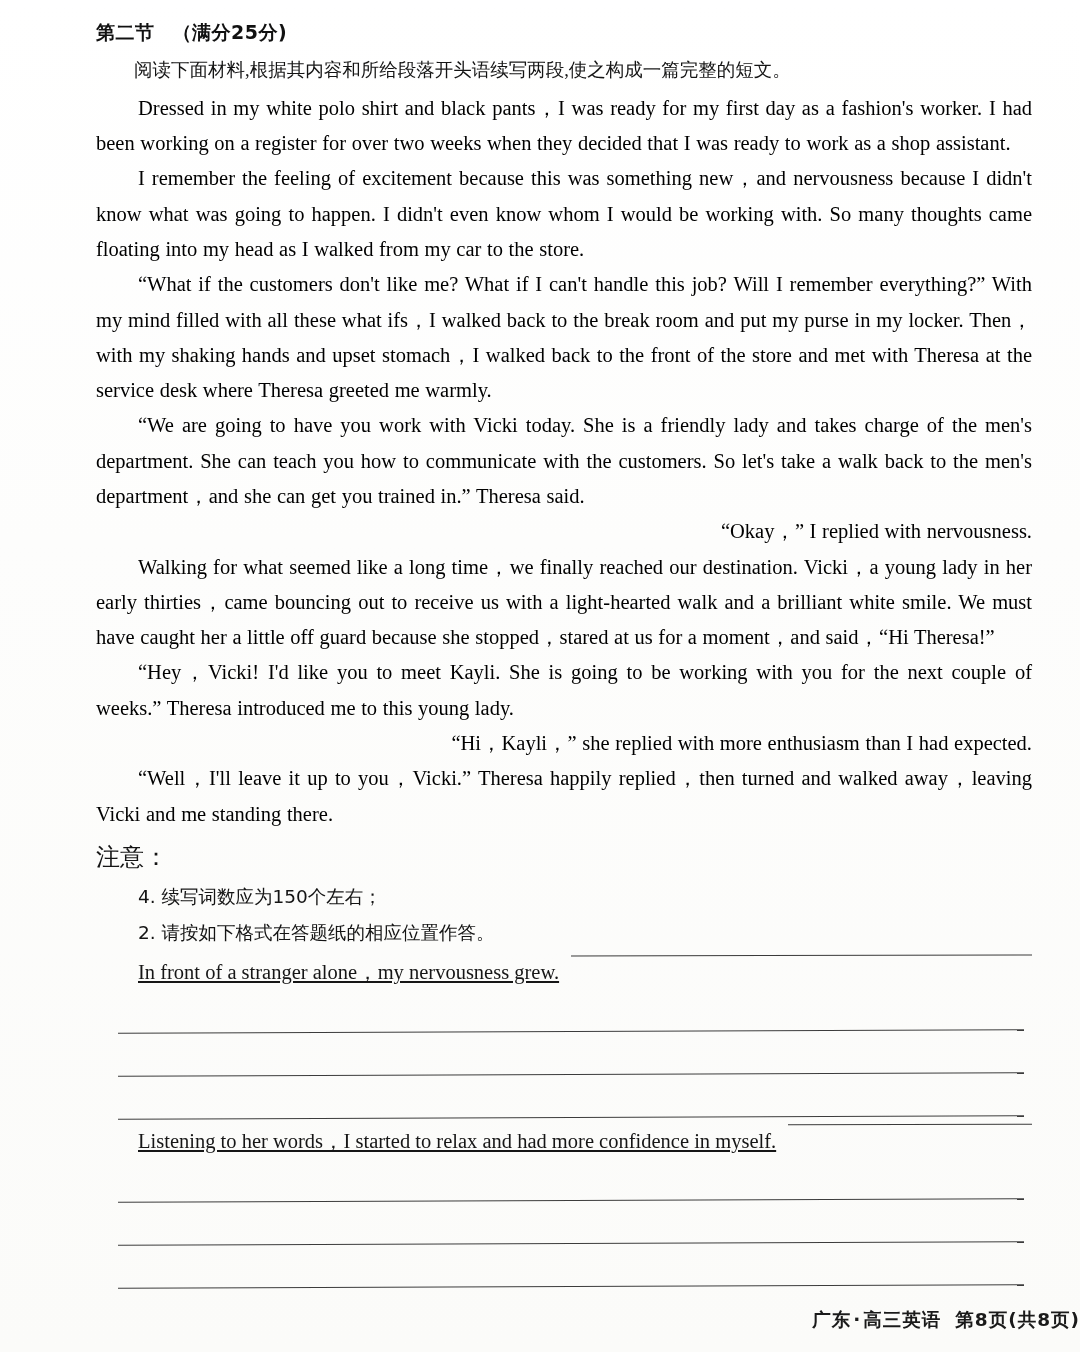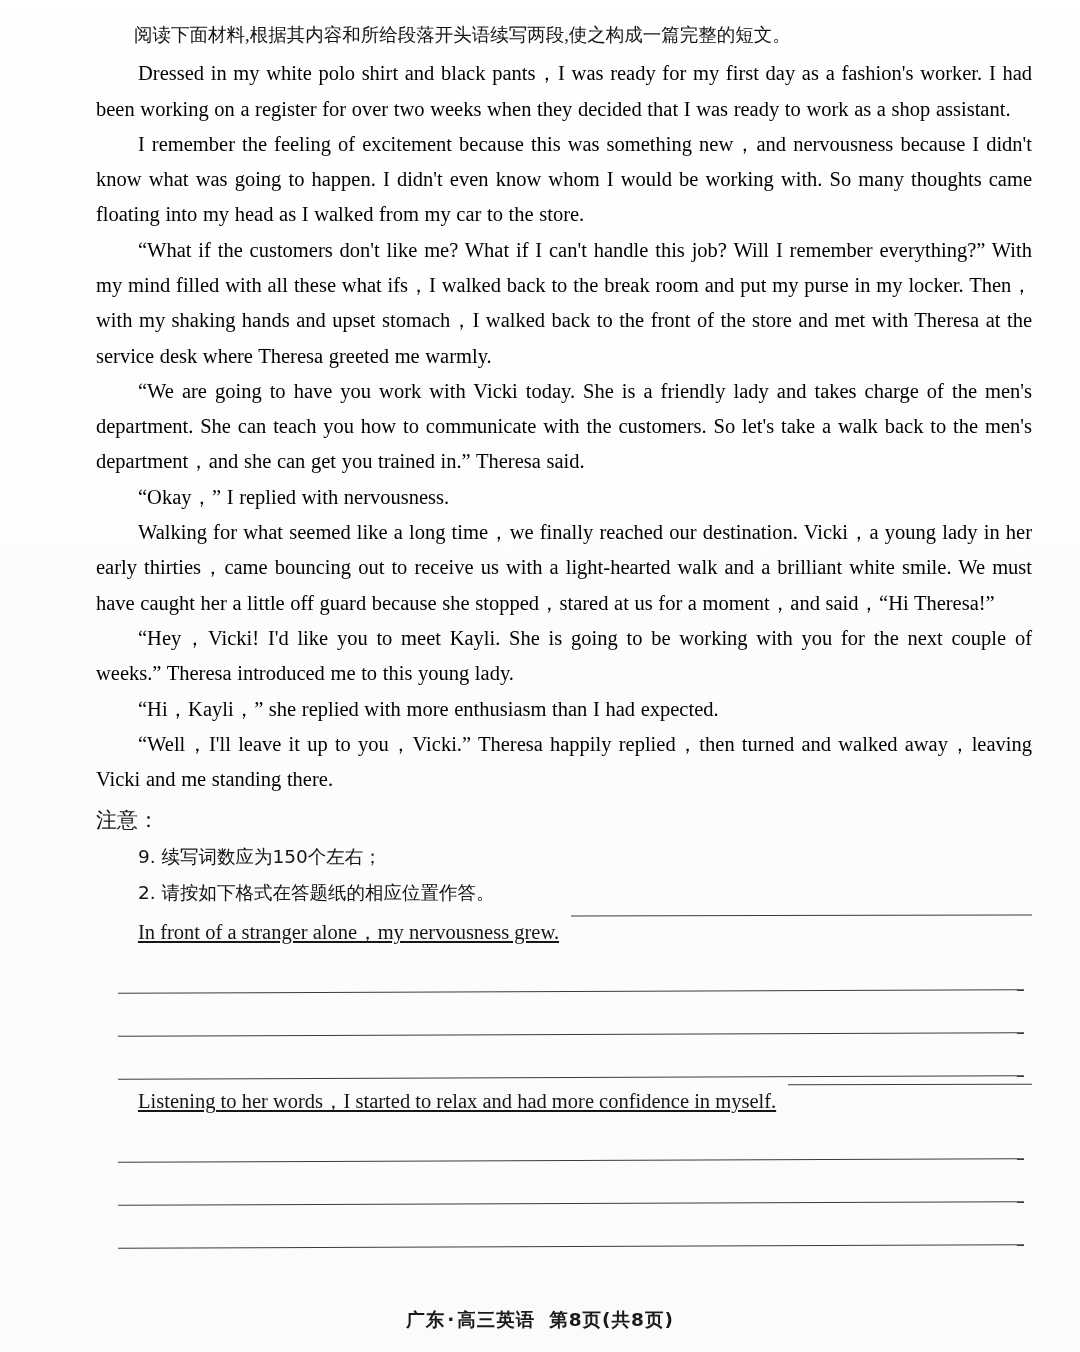--- a/index.html
+++ b/index.html
@@ -58,26 +58,26 @@
     font-size: 20.5px;
     line-height: 35.3px;
     margin: 0;
     text-indent: 42px;
     text-align: justify;
     text-justify: inter-word;
     word-spacing: 0.5px;
     color: #000000;
   }
   p.body-para.short {
-    text-align: left;
+    text-align: right;
   }
 
   .notice-head {
-    font-family: Liberation Sans, sans-serif;
-    font-size: 21px;
+    font-family: Liberation Serif, serif;
+    font-size: 24px;
     line-height: 1.8;
     margin: 4px 0 0 0;
     color: #141414;
   }
   .notice-item {
     font-family: "DejaVu Sans", "Liberation Sans", sans-serif;
     font-size: 18.5px;
     line-height: 1.95;
     margin: 0;
     text-indent: 42px;
@@ -125,52 +125,55 @@
     bottom: 6px;
     border-bottom: 1.4px solid #3c3c3c;
     transform: rotate(-0.22deg);
   }
 
   .footer {
     position: absolute;
     left: 0;
     right: 0;
     bottom: 20px;
-    text-align: center;
+    text-align: right;
     font-family: "DejaVu Sans", "Liberation Sans", sans-serif;
     font-size: 18.5px;
     font-weight: bold;
     letter-spacing: 1px;
     color: #1a1a1a;
   }
   .footer .sep { margin: 0 2px; }
   .footer .page-no { margin-left: 14px; font-weight: bold; }
 </style>
 </head>
 <body>
 
 <div class="page"></div>
 
 <div class="content">
 
+  <div class="section-head">
+    <span>第二节</span><span class="score">（满分25分)</span>
+  </div>
 
   <p class="cn-instruction">阅读下面材料,根据其内容和所给段落开头语续写两段,使之构成一篇完整的短文。</p>
 
   <p class="body-para">Dressed in my white polo shirt and black pants，I was ready for my first day as a fashion's worker. I had been working on a register for over two weeks when they decided that I was ready to work as a shop assistant.</p>
   <p class="body-para">I remember the feeling of excitement because this was something new，and nervousness because I didn't know what was going to happen. I didn't even know whom I would be working with. So many thoughts came floating into my head as I walked from my car to the store.</p>
   <p class="body-para">“What if the customers don't like me? What if I can't handle this job? Will I remember everything?” With my mind filled with all these what ifs，I walked back to the break room and put my purse in my locker. Then，with my shaking hands and upset stomach，I walked back to the front of the store and met with Theresa at the service desk where Theresa greeted me warmly.</p>
   <p class="body-para">“We are going to have you work with Vicki today. She is a friendly lady and takes charge of the men's department. She can teach you how to communicate with the customers. So let's take a walk back to the men's department，and she can get you trained in.” Theresa said.</p>
   <p class="body-para short">“Okay，” I replied with nervousness.</p>
   <p class="body-para">Walking for what seemed like a long time，we finally reached our destination. Vicki，a young lady in her early thirties，came bouncing out to receive us with a light-hearted walk and a brilliant white smile. We must have caught her a little off guard because she stopped，stared at us for a moment，and said，“Hi Theresa!”</p>
   <p class="body-para">“Hey，Vicki! I'd like you to meet Kayli. She is going to be working with you for the next couple of weeks.” Theresa introduced me to this young lady.</p>
   <p class="body-para short">“Hi，Kayli，” she replied with more enthusiasm than I had expected.</p>
   <p class="body-para">“Well，I'll leave it up to you，Vicki.” Theresa happily replied，then turned and walked away，leaving Vicki and me standing there.</p>
 
   <p class="notice-head">注意：</p>
-  <p class="notice-item">9. 续写词数应为150个左右；</p>
+  <p class="notice-item">4. 续写词数应为150个左右；</p>
   <p class="notice-item">2. 请按如下格式在答题纸的相应位置作答。</p>
 
   <div class="answer-block">
 
     <div class="prompt-row">
       <span class="prompt-text">In front of a stranger alone，my nervousness grew.</span>
       <span class="prompt-rule"></span>
     </div>
 
     <div class="rules">

